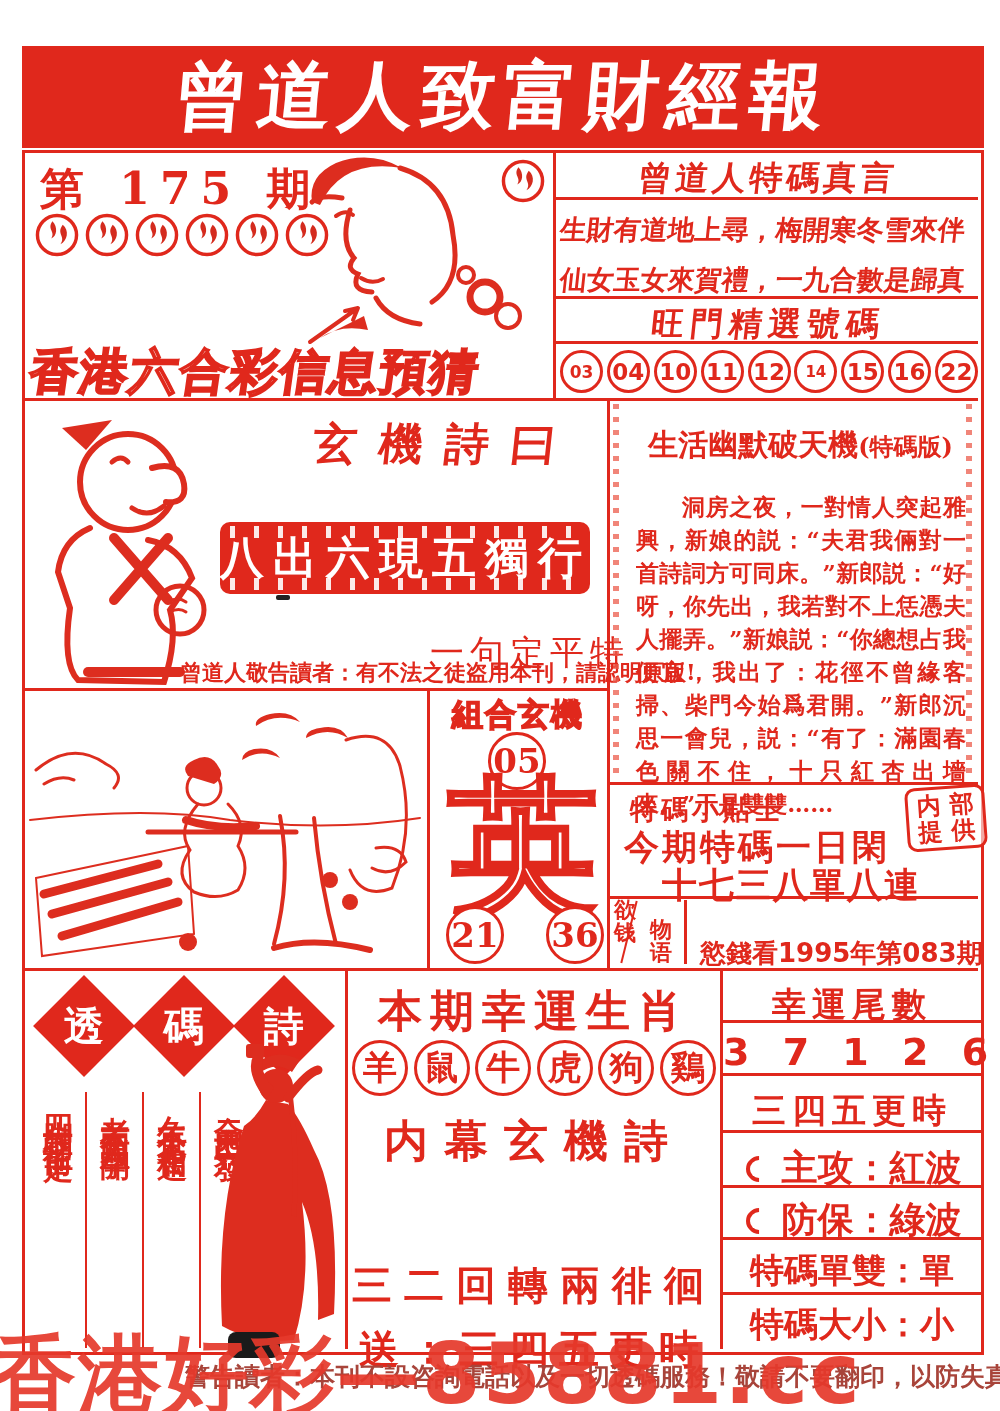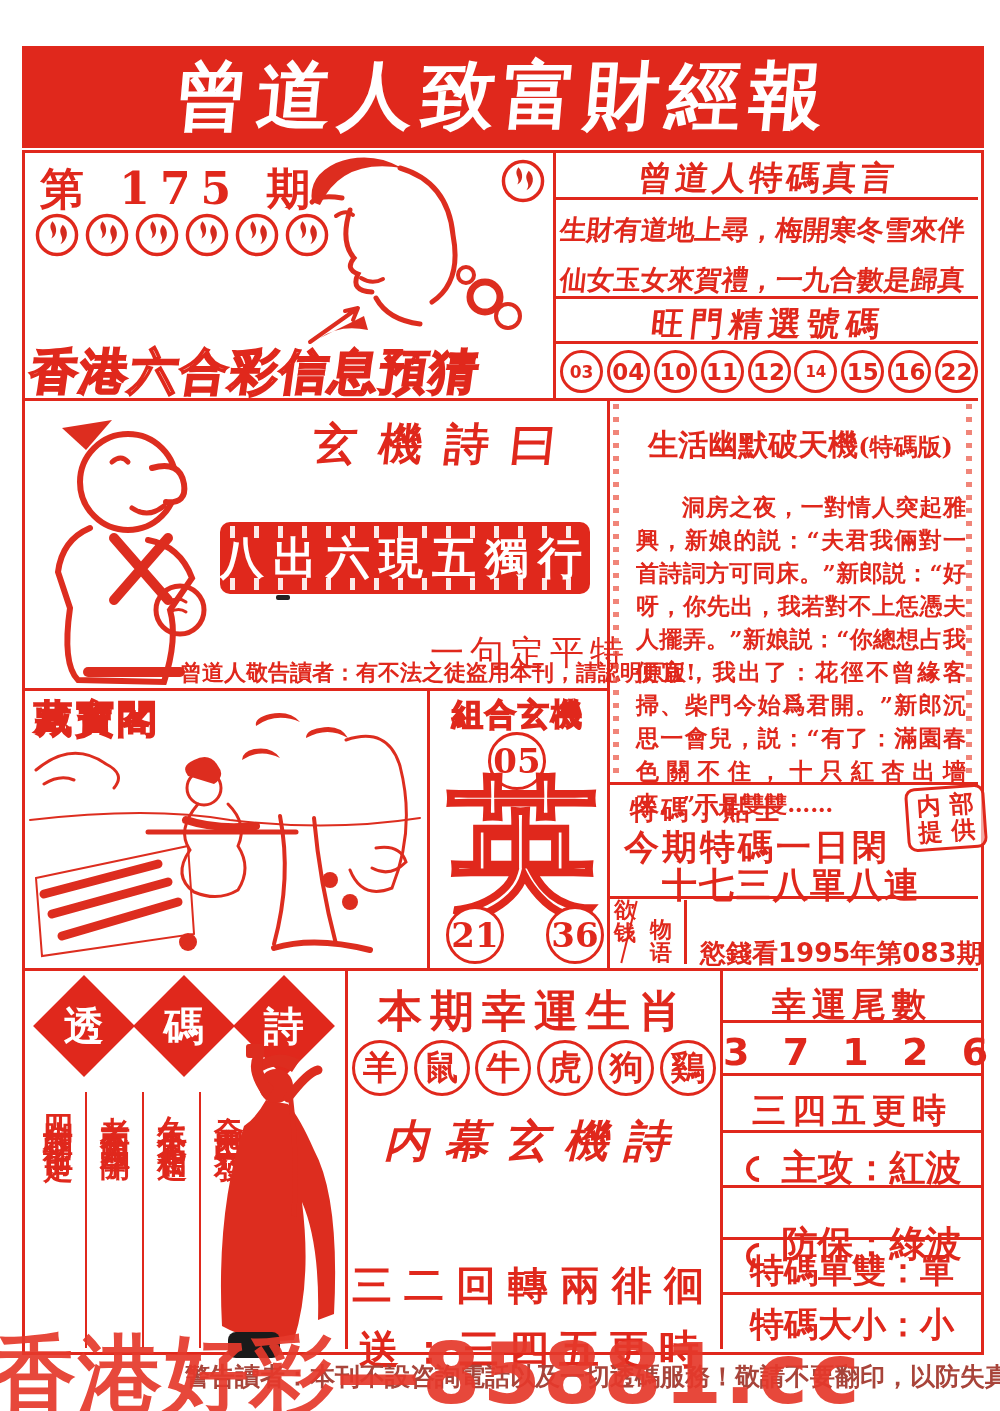--- a/index.html
+++ b/index.html
@@ -178,21 +178,20 @@
   <div class="abs serif" style="left:430px;top:630px;font-weight:normal;font-size:34px;letter-spacing:6px;">一句定平特</div>
   <div class="abs serif" style="left:180px;top:658px;font-weight:bold;font-size:22px;white-space:nowrap;">曾道人敬告讀者：有不法之徒盗用本刊，請認明原版!</div>
 
   <div class="dot-strip" style="left:613px;top:404px;height:374px;"></div>
   <div class="dot-strip" style="left:966px;top:404px;height:374px;"></div>
   <div class="abs" style="left:628px;top:425px;width:345px;text-align:center;white-space:nowrap;">
     <span class="serif" style="font-weight:bold;font-size:30px;">生活幽默破天機</span><span class="serif" style="font-weight:bold;font-size:24px;">(特碼版)</span>
   </div>
   <div class="abs serif" style="left:636px;top:490px;width:330px;font-weight:bold;font-size:23px;line-height:33px;text-indent:2em;text-align:justify;">洞房之夜，一對情人突起雅興，新娘的説：“夫君我倆對一首詩詞方可同床。”新郎説：“好呀，你先出，我若對不上恁憑夫人擺弄。”新娘説：“你總想占我便宜，我出了：花徑不曾緣客掃、柴門今始爲君開。”新郎沉思一會兒，説：“有了：滿園春色關不住，十只紅杏出墻來。”于是雙雙……</div>
 
-  <div class="abs outline-text serif" style="left:34px;top:694px;font-size:38px;letter-spacing:4px;-webkit-text-stroke:1.8px var(--red);">藏寶閣</div>
   <div class="abs" style="left:28px;top:698px;">
     <svg width="394" height="264" viewBox="0 0 394 264" fill="none" stroke="#dd2d1f" stroke-width="3" stroke-linecap="round">
       <path d="M228 28 q20 -14 44 -4 q-10 -12 -30 -8 q-16 4 -14 12z" fill="#dd2d1f" stroke="none"></path>
       <path d="M278 40 q22 -12 42 0 q-8 -14 -28 -10 q-14 2 -14 10z" fill="#dd2d1f" stroke="none"></path>
       <path d="M214 62 q18 -12 38 -2 q-8 -12 -26 -9 q-12 3 -12 11z" fill="#dd2d1f" stroke="none"></path>
       <path d="M318 42 q42 -14 54 26 q16 62 -8 122 q-30 12 -42 -18"></path>
       <path d="M348 150 q24 -4 30 14 q-16 16 -34 6"></path>
       <path d="M8 72 q36 -30 70 -6 q20 10 8 24 M16 86 q16 -10 30 -4"></path>
       <path d="M2 122 q120 -14 200 0 q100 12 190 -2" stroke-width="2"></path>
       <path d="M16 196 L130 166 M24 216 L140 184 M34 238 L150 204" stroke-width="9"></path>
@@ -271,37 +270,37 @@
 
   <div class="abs serif" style="left:350px;top:982px;width:368px;text-align:center;font-weight:bold;font-size:44px;letter-spacing:8px;white-space:nowrap;">本期幸運生肖</div>
   <div class="abs" style="left:352px;top:1040px;width:364px;display:flex;justify-content:space-between;">
     <div class="circle serif" style="width:56px;height:56px;font-size:34px;">羊</div>
     <div class="circle serif" style="width:56px;height:56px;font-size:34px;">鼠</div>
     <div class="circle serif" style="width:56px;height:56px;font-size:34px;">牛</div>
     <div class="circle serif" style="width:56px;height:56px;font-size:34px;">虎</div>
     <div class="circle serif" style="width:56px;height:56px;font-size:34px;">狗</div>
     <div class="circle serif" style="width:56px;height:56px;font-size:34px;">鷄</div>
   </div>
-  <div class="abs serif" style="left:350px;top:1112px;width:368px;text-align:center;font-weight:bold;font-size:44px;letter-spacing:16px;white-space:nowrap;font-style:italic;">内幕玄機詩</div>
+  <div class="abs serif" style="left:350px;top:1112px;width:368px;text-align:center;font-weight:bold;font-size:44px;letter-spacing:16px;white-space:nowrap;">内幕玄機詩</div>
   <div class="abs serif" style="left:350px;top:1258px;width:368px;text-align:center;font-weight:bold;font-size:40px;letter-spacing:12px;white-space:nowrap;">三二回轉兩徘徊</div>
   <div class="abs serif" style="left:350px;top:1322px;width:368px;text-align:center;font-weight:bold;font-size:40px;letter-spacing:10px;white-space:nowrap;">送：三四五更時</div>
 
   <div class="abs row-label" style="left:723px;top:982px;width:258px;text-align:center;letter-spacing:6px;">幸運尾數</div>
   <div class="hline" style="left:723px;top:1020px;width:258px;"></div>
   <div class="abs row-label" style="left:723px;top:1030px;width:258px;text-align:center;font-size:38px;letter-spacing:10px;">3 7 1 2 6 8</div>
   <div class="hline" style="left:723px;top:1073px;width:258px;"></div>
   <div class="abs row-label" style="left:723px;top:1088px;width:258px;text-align:center;letter-spacing:6px;">三四五更時</div>
   <div class="hline" style="left:723px;top:1130px;width:258px;"></div>
   <div class="abs" style="left:726px;top:1144px;width:255px;display:flex;align-items:center;justify-content:center;">
     <span class="crescent"></span>
     <span class="row-label" style="font-size:36px;">主攻：</span>
     <span class="row-label" style="font-size:36px;">紅波</span>
   </div>
   <div class="hline" style="left:723px;top:1185px;width:258px;"></div>
-  <div class="abs" style="left:726px;top:1196px;width:255px;display:flex;align-items:flex-end;justify-content:center;margin-top:24px;">
+  <div class="abs" style="left:726px;top:1196px;width:255px;display:flex;align-items:center;justify-content:center;">
     <span class="crescent"></span>
     <span class="row-label" style="font-size:36px;">防保：</span>
     <span class="row-label" style="font-size:36px;">綠波</span>
   </div>
   <div class="hline" style="left:723px;top:1237px;width:258px;"></div>
   <div class="abs row-label" style="left:723px;top:1248px;width:258px;text-align:center;">特碼單雙：單</div>
   <div class="hline" style="left:723px;top:1292px;width:258px;"></div>
   <div class="abs row-label" style="left:723px;top:1302px;width:258px;text-align:center;">特碼大小：小</div>
 
   <div class="abs serif" style="left:185px;top:1360px;font-weight:bold;font-size:25px;color:var(--dark);white-space:nowrap;">警告讀者：本刊不設咨詢電話以及一切透碼服務！敬請不要翻印，以防失真！</div>

